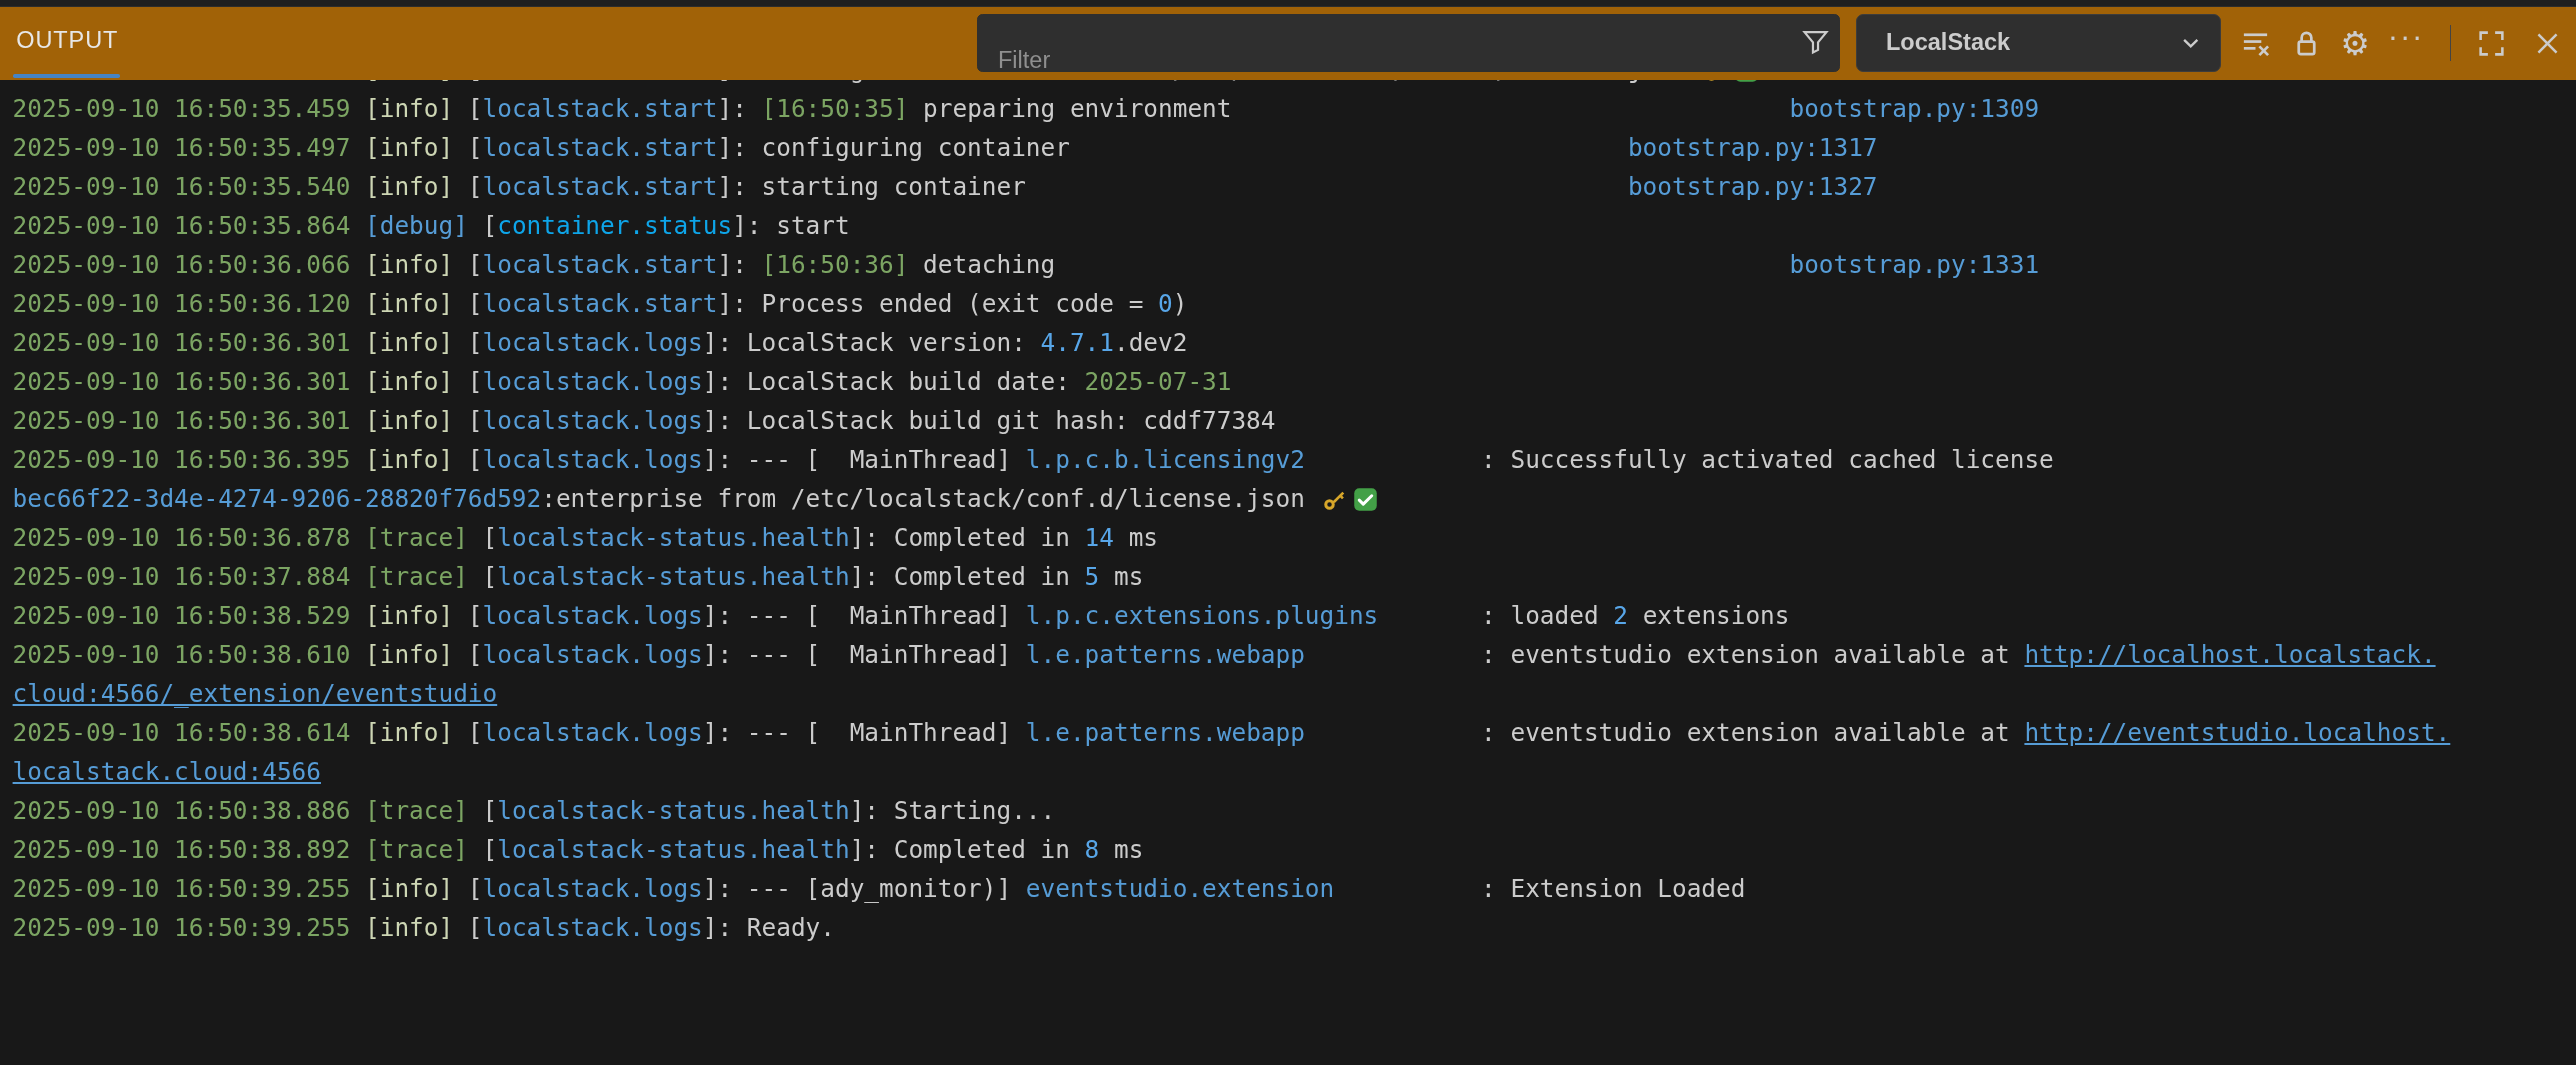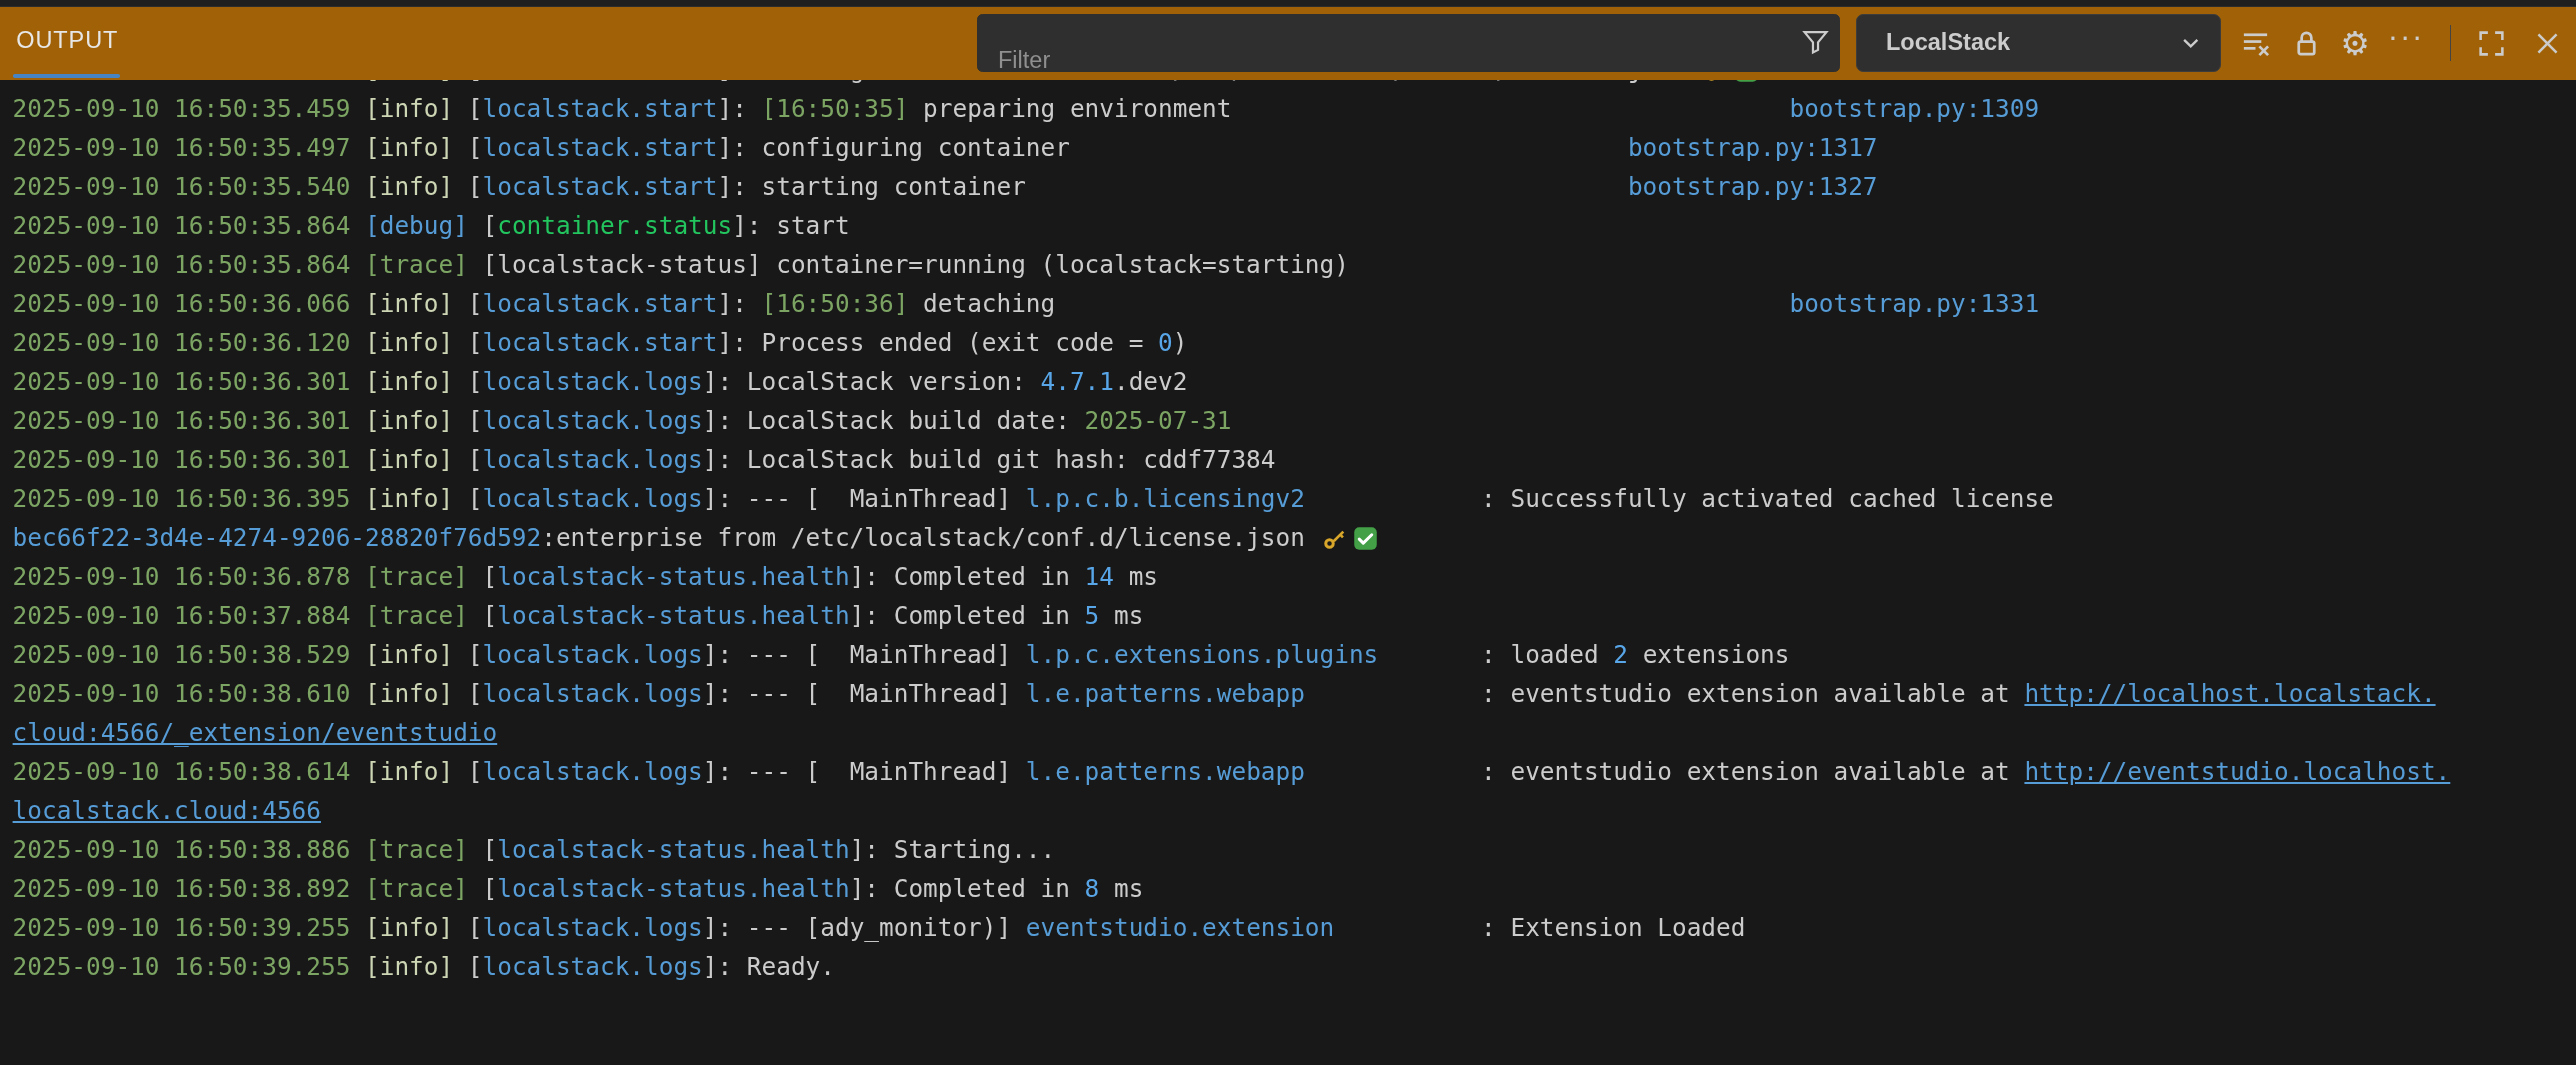--- a/index.html
+++ b/index.html
@@ -122,22 +122,21 @@
     <div class="row partial"><span style="color: rgb(124, 165, 99);">2025-09-10 16:50:35.427</span><span style="color: rgb(204, 204, 204);"> </span><span style="color: rgb(205, 214, 180);">[info]</span><span style="color: rgb(204, 204, 204);"> [</span><span style="color: rgb(86, 156, 214);">localstack.start</span><span style="color: rgb(204, 204, 204);">]: loading cached license from /etc/localstack/conf.d/license.json </span><span class="emoji"><svg width="25" height="25" viewBox="0 0 20 20">
           <circle cx="6" cy="14" r="3" fill="none" stroke="#d7a62a" stroke-width="2.4"></circle>
           <path fill="#d7a62a" d="M8.2 11.8 L16.3 3.7 l1.5 1.5 -1.7 1.7 1.4 1.4 -1.5 1.5 -1.4 -1.4 -4.3 4.3 z"></path>
         </svg></span><span class="emoji"><svg width="25" height="25" viewBox="0 0 20 20">
           <rect x="1" y="1" width="18" height="18" rx="4" fill="#43a047"></rect>
           <path d="M5 10.5l3.2 3.2L15 7" stroke="#ffffff" stroke-width="2.4" fill="none" stroke-linecap="round" stroke-linejoin="round"></path>
         </svg></span></div>
     <div class="row"><span style="color: rgb(124, 165, 99);">2025-09-10 16:50:35.459</span><span style="color: rgb(204, 204, 204);"> </span><span style="color: rgb(205, 214, 180);">[info]</span><span style="color: rgb(204, 204, 204);"> [</span><span style="color: rgb(86, 156, 214);">localstack.start</span><span style="color: rgb(204, 204, 204);">]: </span><span style="color: rgb(124, 165, 99);">[16:50:35]</span><span style="color: rgb(204, 204, 204);"> preparing environment</span><span>                                      </span><span class="file" style="color: rgb(86, 156, 214);">bootstrap.py:1309</span></div>
     <div class="row"><span style="color: rgb(124, 165, 99);">2025-09-10 16:50:35.497</span><span style="color: rgb(204, 204, 204);"> </span><span style="color: rgb(205, 214, 180);">[info]</span><span style="color: rgb(204, 204, 204);"> [</span><span style="color: rgb(86, 156, 214);">localstack.start</span><span style="color: rgb(204, 204, 204);">]: configuring container</span><span>                                      </span><span class="file" style="color: rgb(86, 156, 214);">bootstrap.py:1317</span></div>
     <div class="row"><span style="color: rgb(124, 165, 99);">2025-09-10 16:50:35.540</span><span style="color: rgb(204, 204, 204);"> </span><span style="color: rgb(205, 214, 180);">[info]</span><span style="color: rgb(204, 204, 204);"> [</span><span style="color: rgb(86, 156, 214);">localstack.start</span><span style="color: rgb(204, 204, 204);">]: starting container</span><span>                                         </span><span class="file" style="color: rgb(86, 156, 214);">bootstrap.py:1327</span></div>
-    <div class="row"><span style="color: rgb(124, 165, 99);">2025-09-10 16:50:35.864</span><span style="color: rgb(204, 204, 204);"> </span><span style="color: rgb(86, 156, 214);">[debug]</span><span style="color: rgb(204, 204, 204);"> [</span><span style="color: #22c55e; text-align: center;">container.status</span><span style="color: rgb(204, 204, 204);">]: start</span></div>
-    <div class="row"><span style="color: rgb(124, 165, 99);">2025-09-10 16:50:35.864</span><span style="color: rgb(204, 204, 204);"> </span><span style="color: rgb(124, 165, 99);">[trace]</span><span style="color: rgb(204, 204, 204);"> [localstack-status] container=running (localstack=starting)</span></div>
+    <div class="row"><span style="color: rgb(124, 165, 99);">2025-09-10 16:50:35.864</span><span style="color: rgb(204, 204, 204);"> </span><span style="color: rgb(86, 156, 214);">[debug]</span><span style="color: rgb(204, 204, 204);"> [</span><span style="color: #0ea5e9; text-align: center;">container.status</span><span style="color: rgb(204, 204, 204);">]: start</span></div>
     <div class="row"><span style="color: rgb(124, 165, 99);">2025-09-10 16:50:36.066</span><span style="color: rgb(204, 204, 204);"> </span><span style="color: rgb(205, 214, 180);">[info]</span><span style="color: rgb(204, 204, 204);"> [</span><span style="color: rgb(86, 156, 214);">localstack.start</span><span style="color: rgb(204, 204, 204);">]: </span><span style="color: rgb(124, 165, 99);">[16:50:36]</span><span style="color: rgb(204, 204, 204);"> detaching</span><span>                                                  </span><span class="file" style="color: rgb(86, 156, 214);">bootstrap.py:1331</span></div>
     <div class="row"><span style="color: rgb(124, 165, 99);">2025-09-10 16:50:36.120</span><span style="color: rgb(204, 204, 204);"> </span><span style="color: rgb(205, 214, 180);">[info]</span><span style="color: rgb(204, 204, 204);"> [</span><span style="color: rgb(86, 156, 214);">localstack.start</span><span style="color: rgb(204, 204, 204);">]: Process ended (exit code = </span><span style="color: rgb(88, 166, 232);">0</span><span style="color: rgb(204, 204, 204);">)</span></div>
     <div class="row"><span style="color: rgb(124, 165, 99);">2025-09-10 16:50:36.301</span><span style="color: rgb(204, 204, 204);"> </span><span style="color: rgb(205, 214, 180);">[info]</span><span style="color: rgb(204, 204, 204);"> [</span><span style="color: rgb(86, 156, 214);">localstack.logs</span><span style="color: rgb(204, 204, 204);">]: LocalStack version: </span><span style="color: rgb(88, 166, 232);">4.7.1</span><span style="color: rgb(204, 204, 204);">.dev2</span></div>
     <div class="row"><span style="color: rgb(124, 165, 99);">2025-09-10 16:50:36.301</span><span style="color: rgb(204, 204, 204);"> </span><span style="color: rgb(205, 214, 180);">[info]</span><span style="color: rgb(204, 204, 204);"> [</span><span style="color: rgb(86, 156, 214);">localstack.logs</span><span style="color: rgb(204, 204, 204);">]: LocalStack build date: </span><span style="color: rgb(124, 165, 99);">2025-07-31</span></div>
     <div class="row"><span style="color: rgb(124, 165, 99);">2025-09-10 16:50:36.301</span><span style="color: rgb(204, 204, 204);"> </span><span style="color: rgb(205, 214, 180);">[info]</span><span style="color: rgb(204, 204, 204);"> [</span><span style="color: rgb(86, 156, 214);">localstack.logs</span><span style="color: rgb(204, 204, 204);">]: LocalStack build git hash: cddf77384</span></div>
     <div class="row"><span style="color: rgb(124, 165, 99);">2025-09-10 16:50:36.395</span><span style="color: rgb(204, 204, 204);"> </span><span style="color: rgb(205, 214, 180);">[info]</span><span style="color: rgb(204, 204, 204);"> [</span><span style="color: rgb(86, 156, 214);">localstack.logs</span><span style="color: rgb(204, 204, 204);">]: --- [  MainThread] </span><span style="color: rgb(86, 156, 214);">l.p.c.b.licensingv2</span><span>            </span><span style="color: rgb(204, 204, 204);">: Successfully activated cached license</span></div>
     <div class="row"><span style="color: rgb(86, 156, 214);">bec66f22-3d4e-4274-9206-28820f76d592</span><span style="color: rgb(204, 204, 204);">:enterprise from /etc/localstack/conf.d/license.json </span><span class="emoji"><svg width="25" height="25" viewBox="0 0 20 20">
           <circle cx="6" cy="14" r="3" fill="none" stroke="#d7a62a" stroke-width="2.4"></circle>
           <path fill="#d7a62a" d="M8.2 11.8 L16.3 3.7 l1.5 1.5 -1.7 1.7 1.4 1.4 -1.5 1.5 -1.4 -1.4 -4.3 4.3 z"></path>
         </svg></span><span class="emoji"><svg width="25" height="25" viewBox="0 0 20 20">

